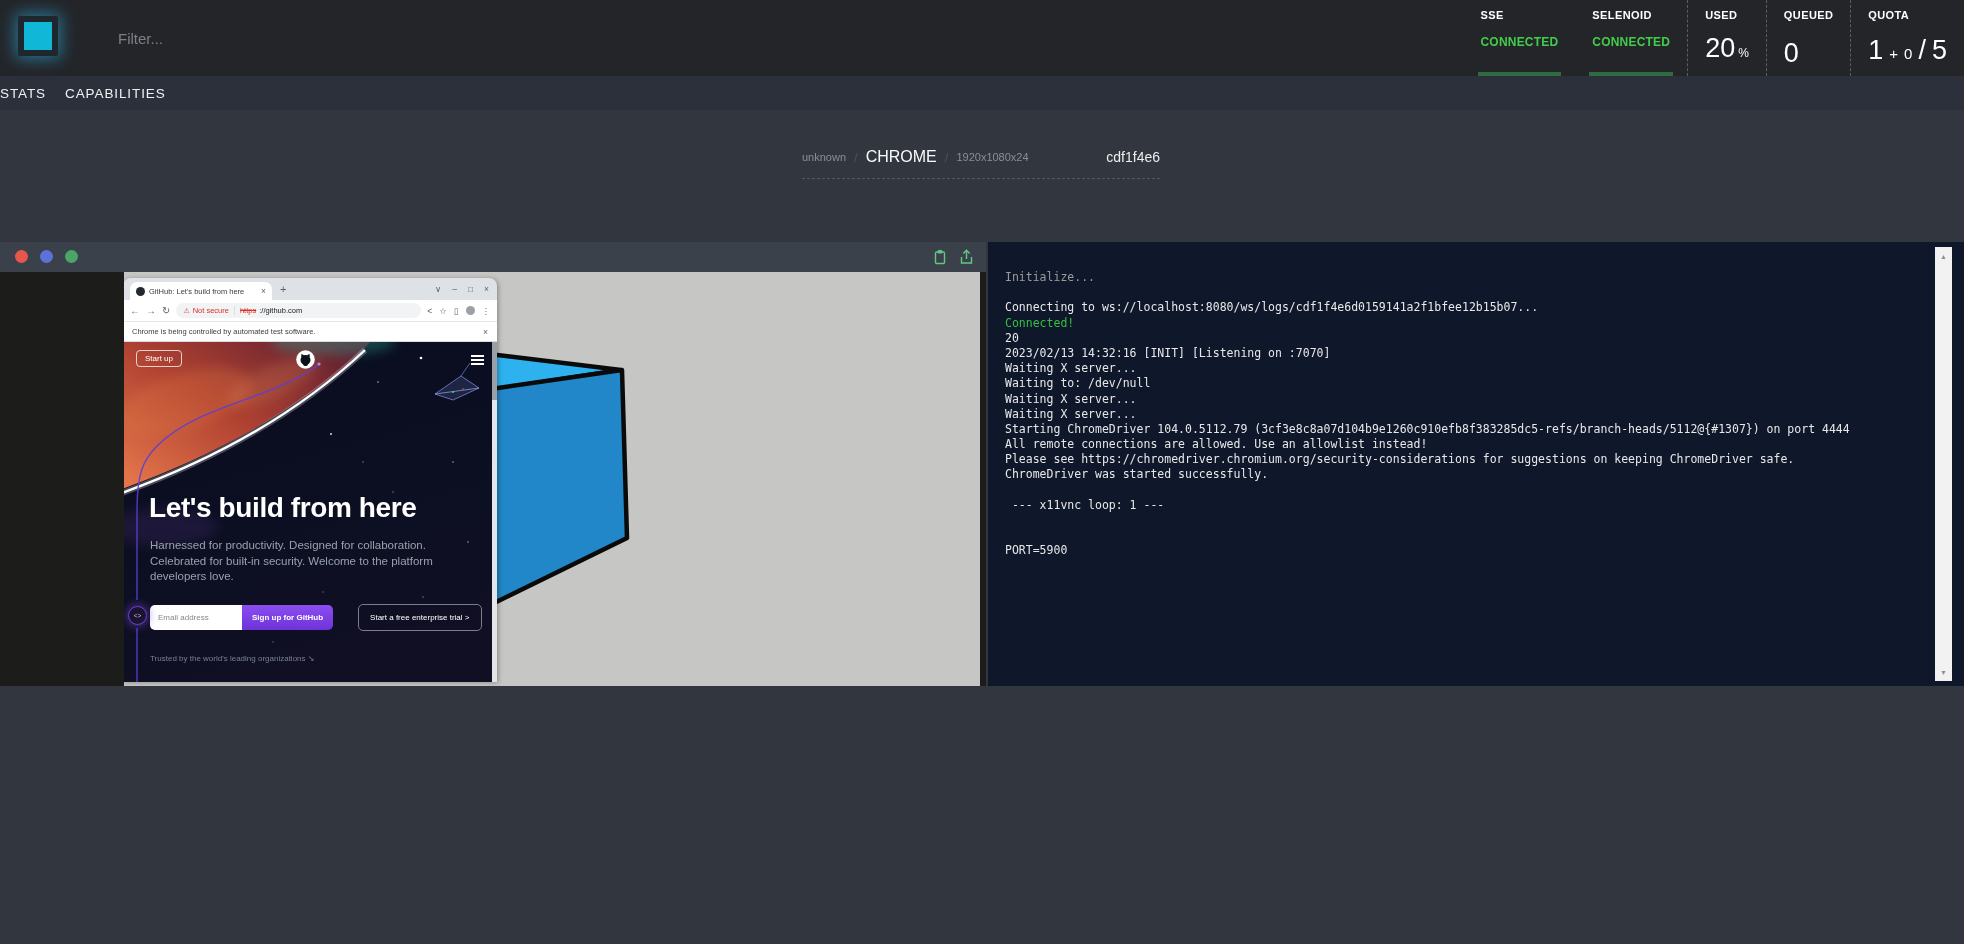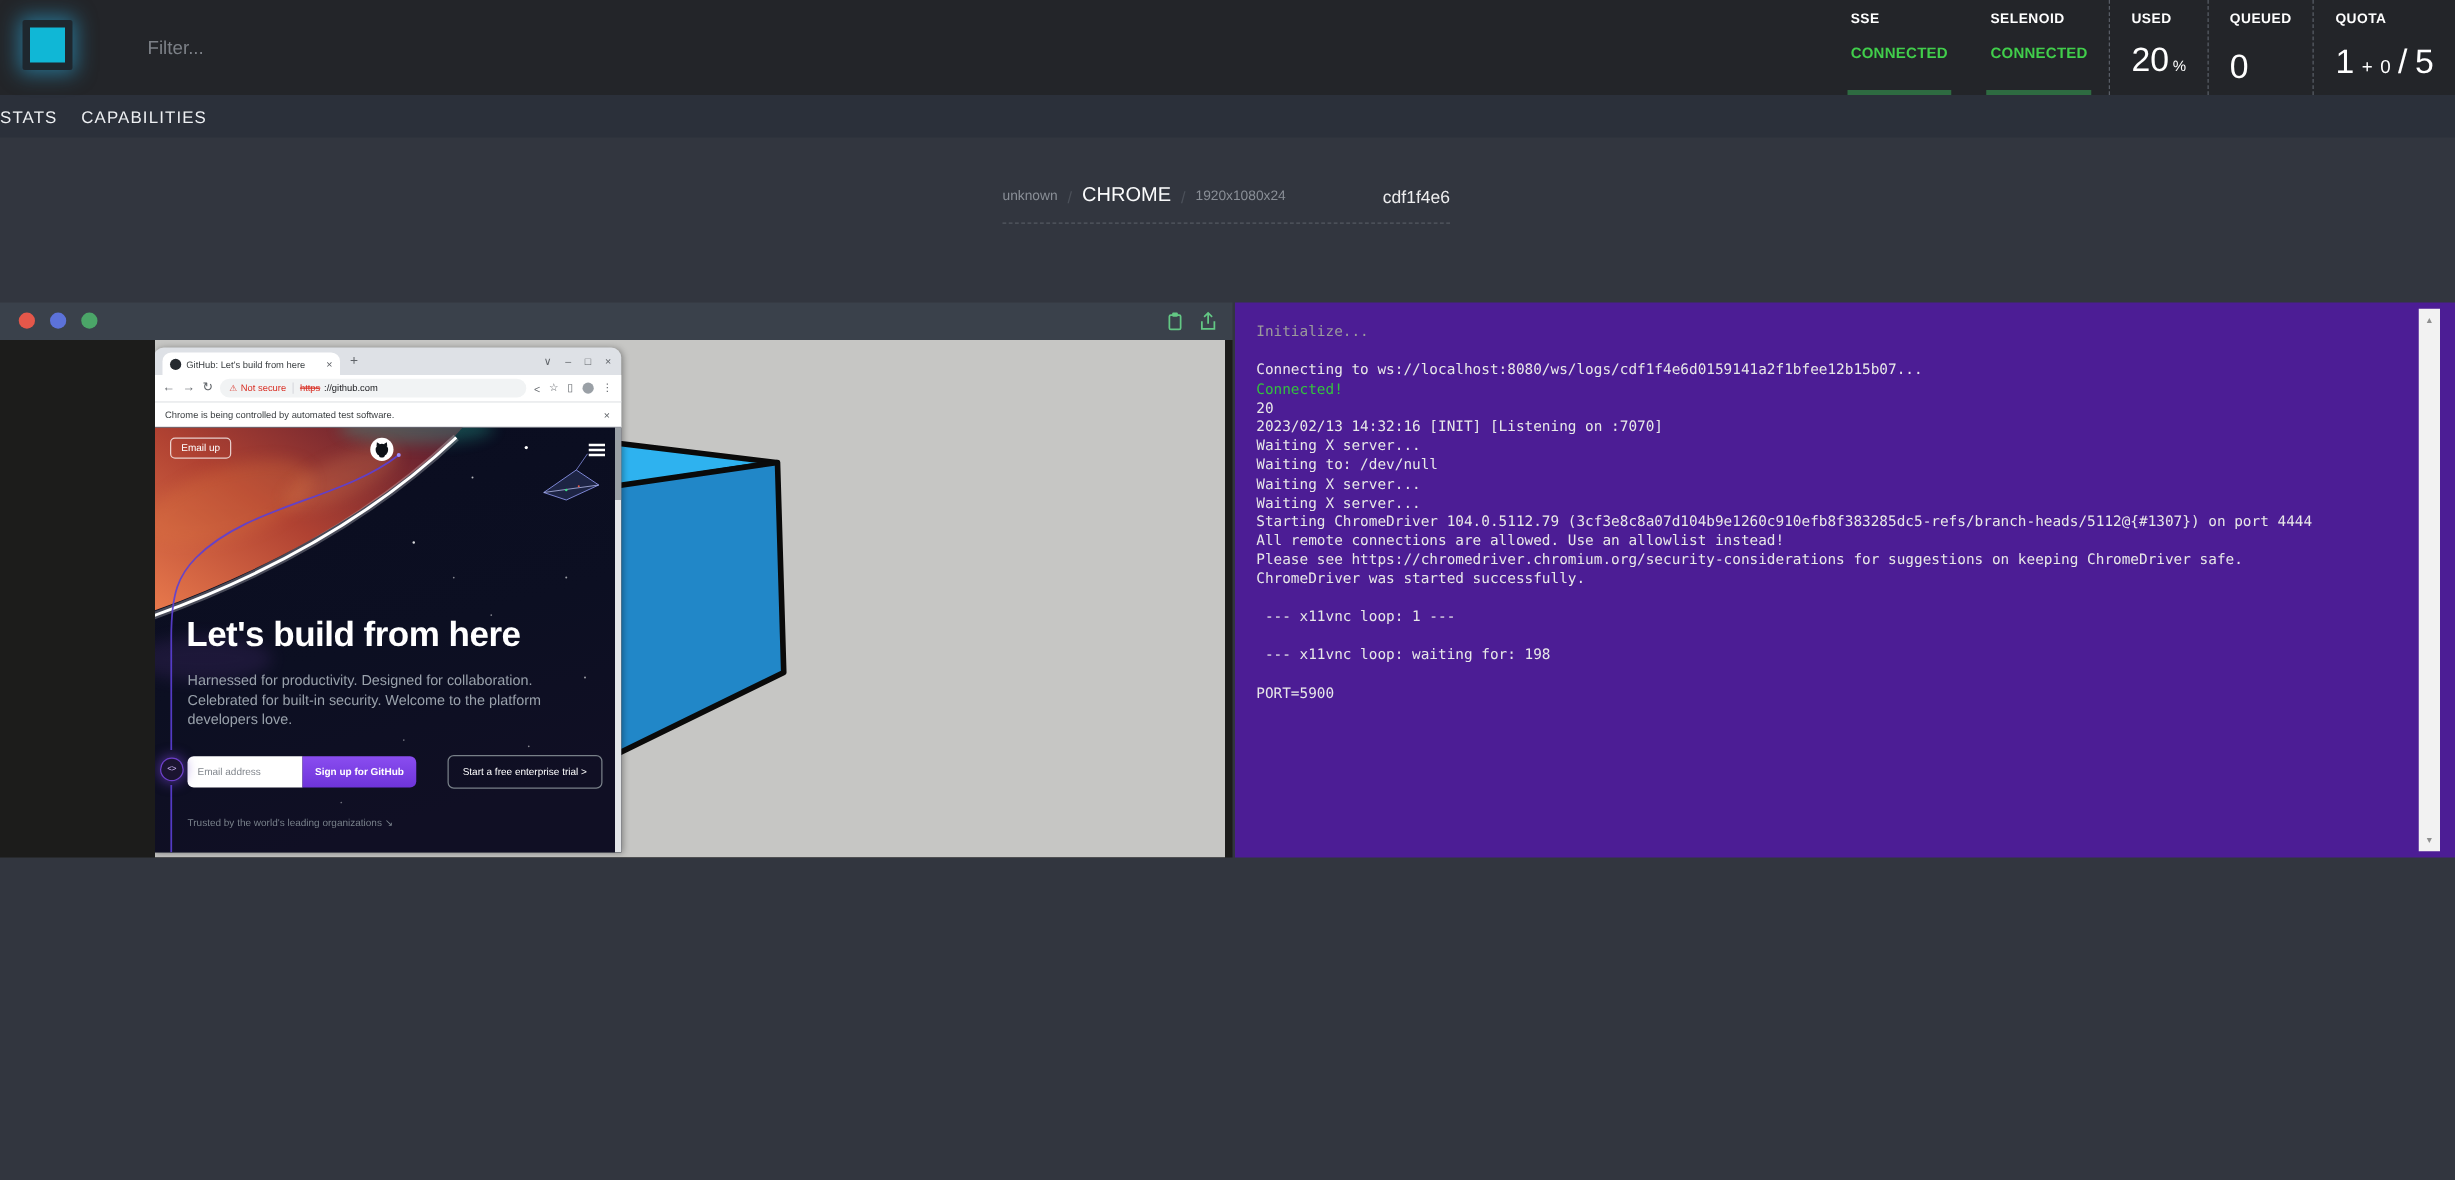--- a/index.html
+++ b/index.html
@@ -100,22 +100,22 @@
         padding-left:8px;box-sizing:border-box;font-size:8px;color:#82878d;cursor:text}
   .gh-signup{height:25px;padding:0 10px;background:linear-gradient(180deg,#8a4df0,#6e34d9);
         border-radius:0 5px 5px 0;display:flex;align-items:center;color:#fff;font-size:8px;font-weight:bold;cursor:pointer}
   .gh-trial{margin-left:25px;height:25px;padding:0 11px;border:1px solid #788088;border-radius:5px;
         display:flex;align-items:center;color:#fff;font-size:8px;cursor:pointer;background:transparent}
   .trusted{position:absolute;left:27px;top:312px;font-size:8px;color:#78808a;z-index:3}
   .code-badge{position:absolute;left:5px;top:264px;width:17px;height:17px;border-radius:50%;
         background:#1b1430;border:1px solid #6e40c9;box-shadow:0 0 9px 2px rgba(110,64,201,.55);
         color:#cdb6f8;font-size:6.5px;display:flex;align-items:center;justify-content:center;z-index:4}
   
-  .log-panel{position:absolute;left:988px;top:242px;width:976px;height:444px;background:#4c1d95;
-        box-sizing:border-box;padding:16px 50px 0 17px}
+  .log-panel{position:absolute;left:988px;top:242px;width:976px;height:444px;background:#0f172a;
+        box-sizing:border-box;padding:28px 50px 0 17px}
   .log-line{height:15.2px;font-family:"DejaVu Sans Mono","Liberation Mono",monospace;
         font-size:11.5px;line-height:15.2px;color:#e8e8e8;white-space:pre;overflow:hidden}
   .log-line.dimline{color:#9b9b9b}
   .log-line.okline{color:#35c13f}
   .log-scrollbar{position:absolute;right:12px;top:5px;width:17px;height:434px;background:#f2f2f2}
   .scroll-arrow{position:absolute;left:0;width:17px;height:14px;display:flex;align-items:center;justify-content:center;
         font-size:7px;color:#8f8f8f;cursor:pointer}
   .scroll-arrow.up{top:2px}
   .scroll-arrow.down{bottom:2px}
 </style>
@@ -280,21 +280,21 @@
             <circle cx="196" cy="22" r="1.6" fill="#9a8cff"></circle>
             <g>
               <polygon points="312,52 338,34 356,46 330,58" fill="#1d2444" stroke="#8a93e8" stroke-width=".7"></polygon>
               <line x1="312" y1="52" x2="356" y2="46" stroke="#b9c0f0" stroke-width=".6"></line>
               <line x1="338" y1="34" x2="347" y2="21" stroke="#8a93e8" stroke-width=".6"></line>
               <circle cx="330" cy="50" r="1" fill="#3ddc84"></circle>
                 <circle cx="340" cy="47" r=".8" fill="#e85c4a"></circle>
             </g>
           </svg>
 
-          <span class="signup-btn">Email up</span>
+          <span class="signup-btn">Start up</span>
           <svg class="gh-logo" width="21" height="21" viewBox="0 0 21 21">
             <circle cx="10.5" cy="10.5" r="9.3" fill="#ffffff"></circle>
             <circle cx="10.5" cy="11" r="5" fill="#0d1117"></circle>
             <polygon points="6.2,8.2 6.5,4.8 9.2,6.4" fill="#0d1117"></polygon>
             <polygon points="14.8,8.2 14.5,4.8 11.8,6.4" fill="#0d1117"></polygon>
             <rect x="8.2" y="13.5" width="4.6" height="3.4" rx="1.6" fill="#0d1117"></rect>
           </svg>
           <div class="burger">
               <i></i>
               <i></i>
@@ -335,20 +335,19 @@
   <div class="log-line">Waiting to: /dev/null</div>
   <div class="log-line">Waiting X server...</div>
   <div class="log-line">Waiting X server...</div>
   <div class="log-line">Starting ChromeDriver 104.0.5112.79 (3cf3e8c8a07d104b9e1260c910efb8f383285dc5-refs/branch-heads/5112@{#1307}) on port 4444</div>
   <div class="log-line">All remote connections are allowed. Use an allowlist instead!</div>
   <div class="log-line">Please see https://chromedriver.chromium.org/security-considerations for suggestions on keeping ChromeDriver safe.</div>
   <div class="log-line">ChromeDriver was started successfully.</div>
   <div class="log-line"></div>
   <div class="log-line"> --- x11vnc loop: 1 ---</div>
   <div class="log-line"></div>
-  <div class="log-line"> --- x11vnc loop: waiting for: 198</div>
   <div class="log-line"></div>
   <div class="log-line">PORT=5900</div>
   <div class="log-scrollbar">
     <div class="scroll-arrow up">▲</div>
     <div class="scroll-arrow down">▼</div>
   </div>
 </div>
 
 </body></html>

